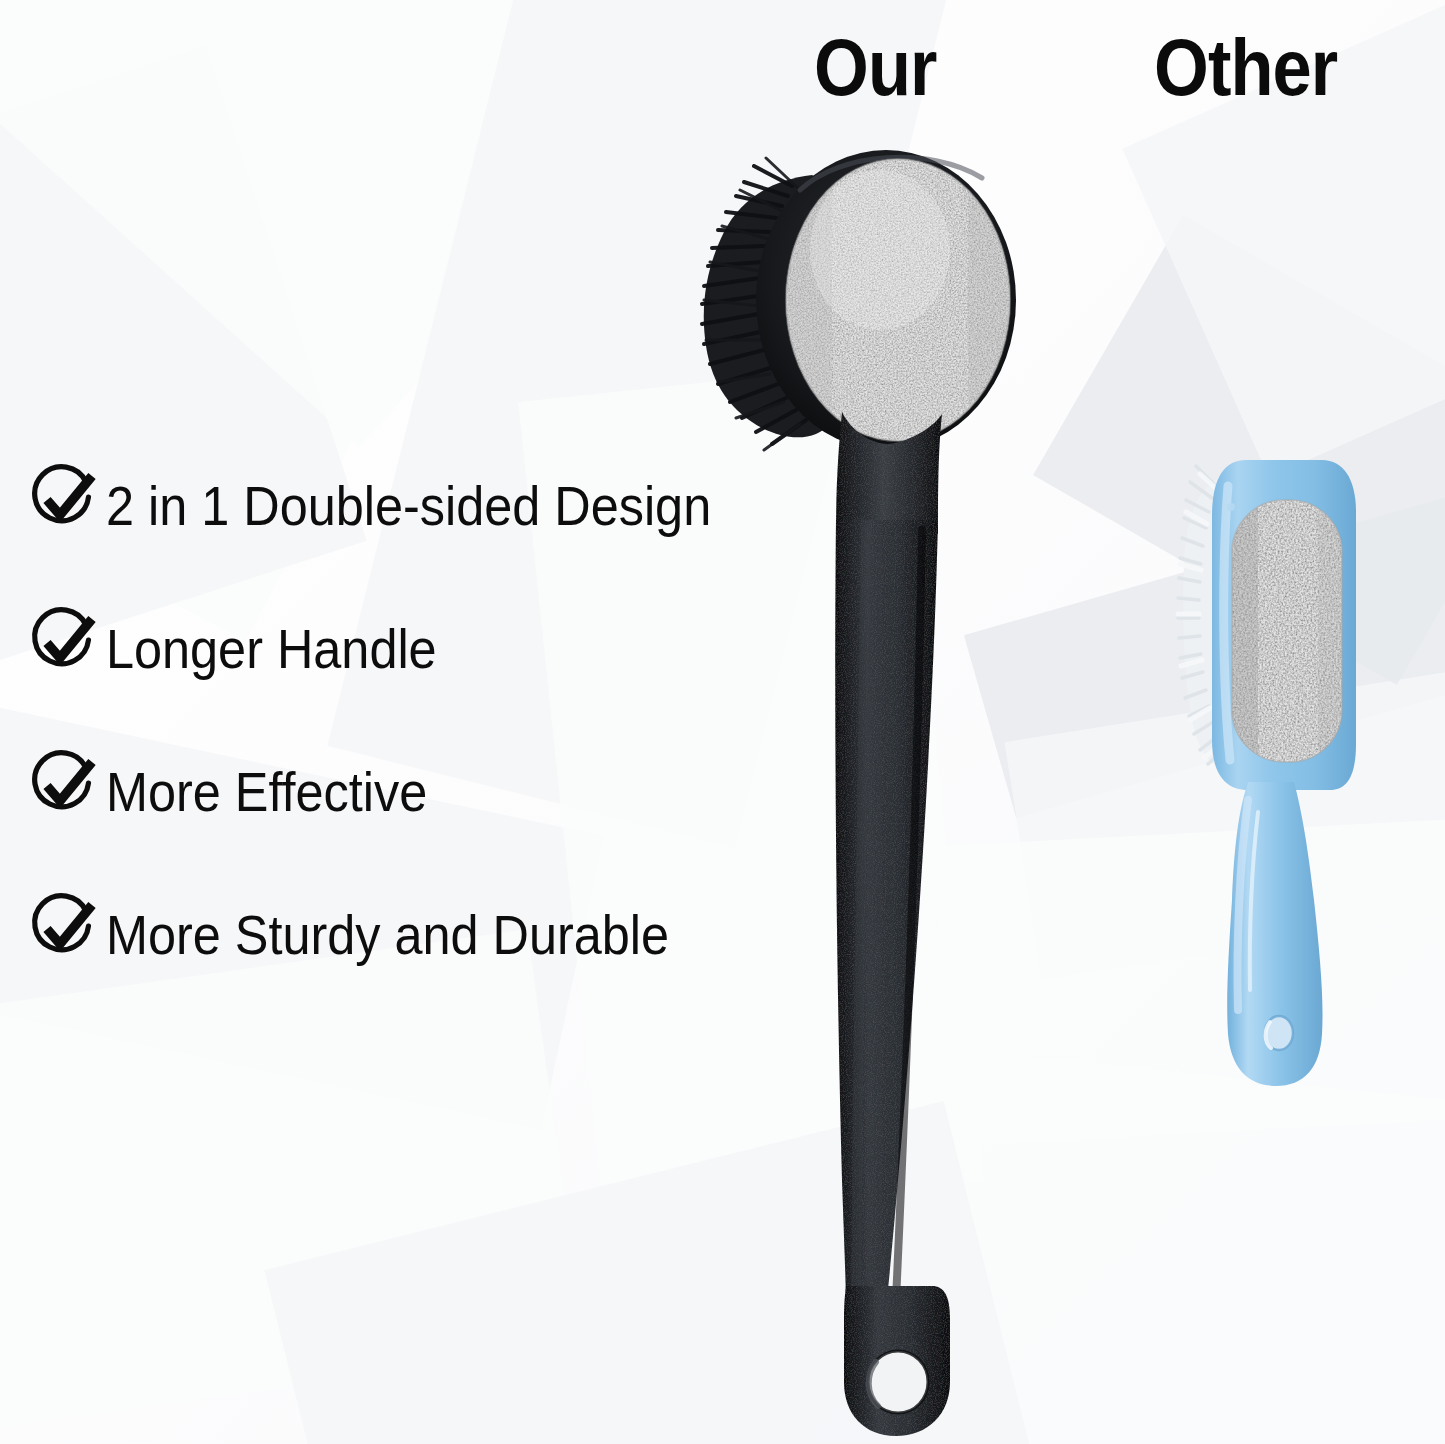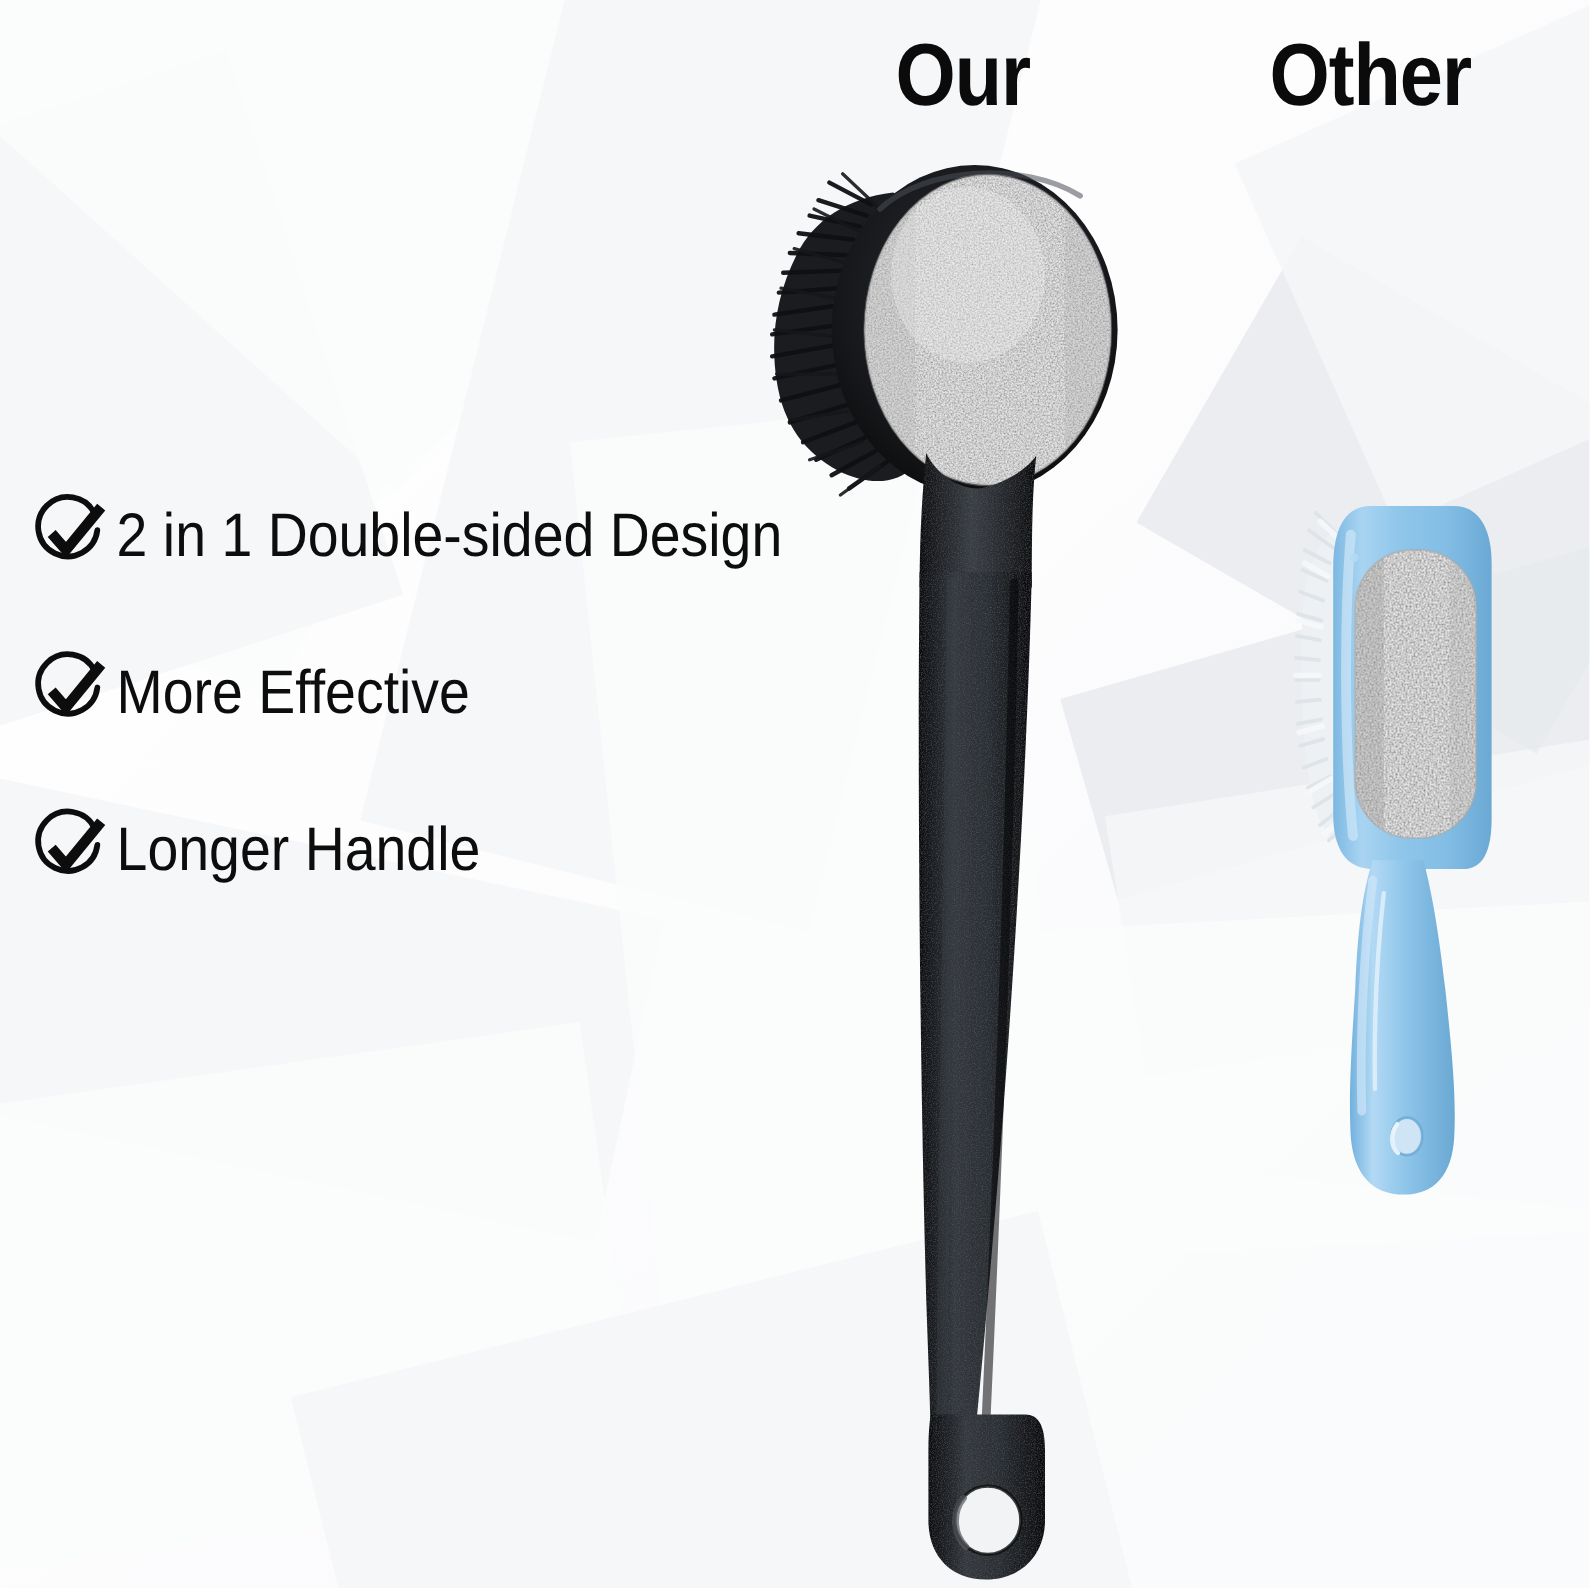--- a/index.html
+++ b/index.html
@@ -49,21 +49,21 @@
 
   
   #features {
     position: absolute;
     left: 30px;
     top: 438px;
     width: 800px;
   }
   .feature {
     display: flex;
-    align-items: center;
+    align-items: flex-end;
     height: 96px;
     margin-bottom: 47px;
   }
   .check-icon {
     width: 66px;
     height: 66px;
     flex: 0 0 66px;
     position: relative;
     margin-right: 10px;
   }
@@ -405,30 +405,39 @@
       <span class="feature-label">2 in 1 Double-sided Design</span>
     </div>
 
     <div class="feature">
       <span class="check-icon">
         <svg viewBox="0 0 66 66" xmlns="http://www.w3.org/2000/svg">
           <path d="M56 14 A 27 27 0 1 0 58.5 29" fill="none" stroke="#0d0d0d" stroke-width="5.2" stroke-linecap="round"></path>
           <path d="M17 32 L 30 47 L 62 8" fill="none" stroke="#0d0d0d" stroke-width="9.5" stroke-linecap="butt" stroke-linejoin="miter"></path>
         </svg>
       </span>
-      <span class="feature-label">More Effective</span>
+      <span class="feature-label">Longer Handle</span>
     </div>
 
     <div class="feature">
       <span class="check-icon">
         <svg viewBox="0 0 66 66" xmlns="http://www.w3.org/2000/svg">
           <path d="M56 14 A 27 27 0 1 0 58.5 29" fill="none" stroke="#0d0d0d" stroke-width="5.2" stroke-linecap="round"></path>
           <path d="M17 32 L 30 47 L 62 8" fill="none" stroke="#0d0d0d" stroke-width="9.5" stroke-linecap="butt" stroke-linejoin="miter"></path>
         </svg>
       </span>
-      <span class="feature-label">Longer Handle</span>
+      <span class="feature-label">More Effective</span>
     </div>
 
+    <div class="feature">
+      <span class="check-icon">
+        <svg viewBox="0 0 66 66" xmlns="http://www.w3.org/2000/svg">
+          <path d="M56 14 A 27 27 0 1 0 58.5 29" fill="none" stroke="#0d0d0d" stroke-width="5.2" stroke-linecap="round"></path>
+          <path d="M17 32 L 30 47 L 62 8" fill="none" stroke="#0d0d0d" stroke-width="9.5" stroke-linecap="butt" stroke-linejoin="miter"></path>
+        </svg>
+      </span>
+      <span class="feature-label">More Sturdy and Durable</span>
+    </div>
 
 
   </div>
 
 </div>
 
 </body></html>

